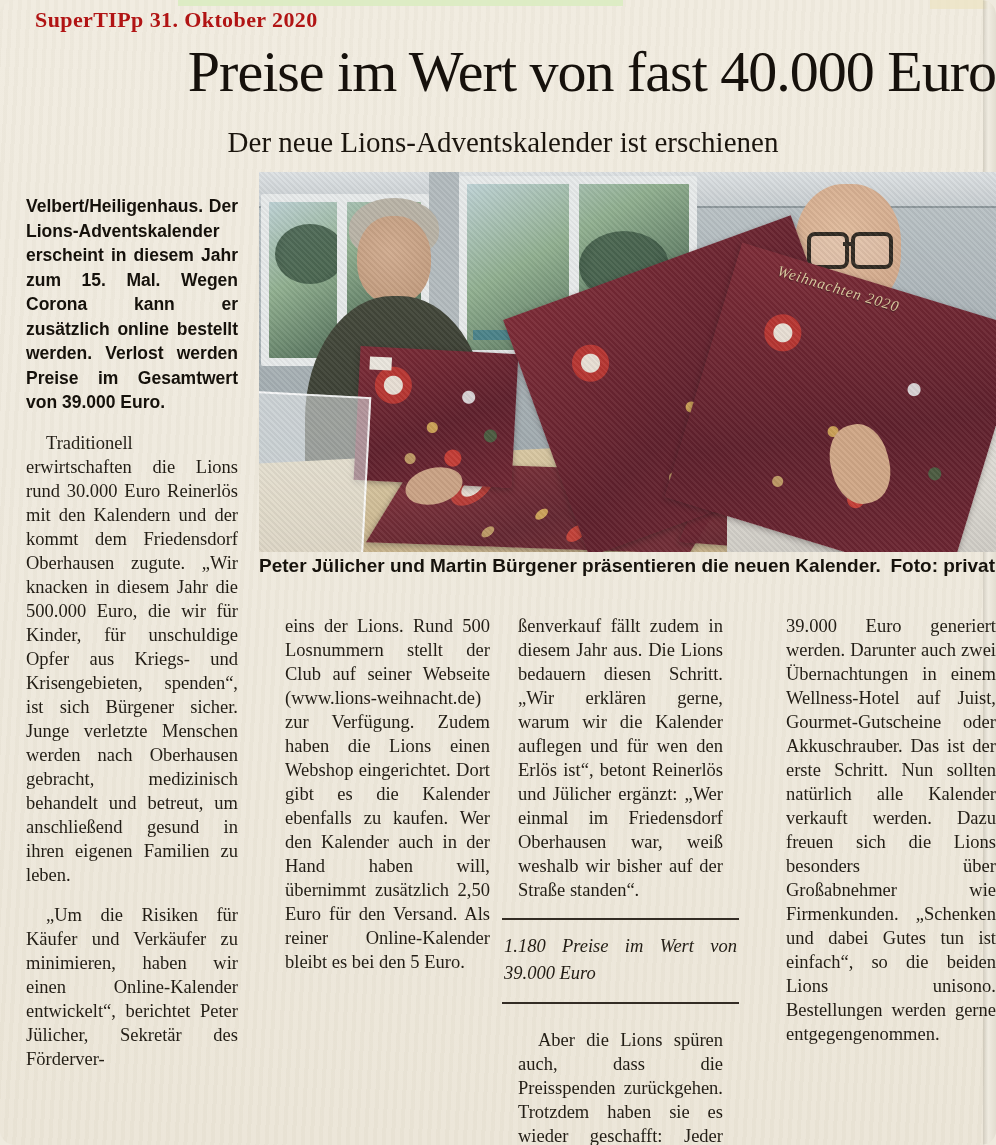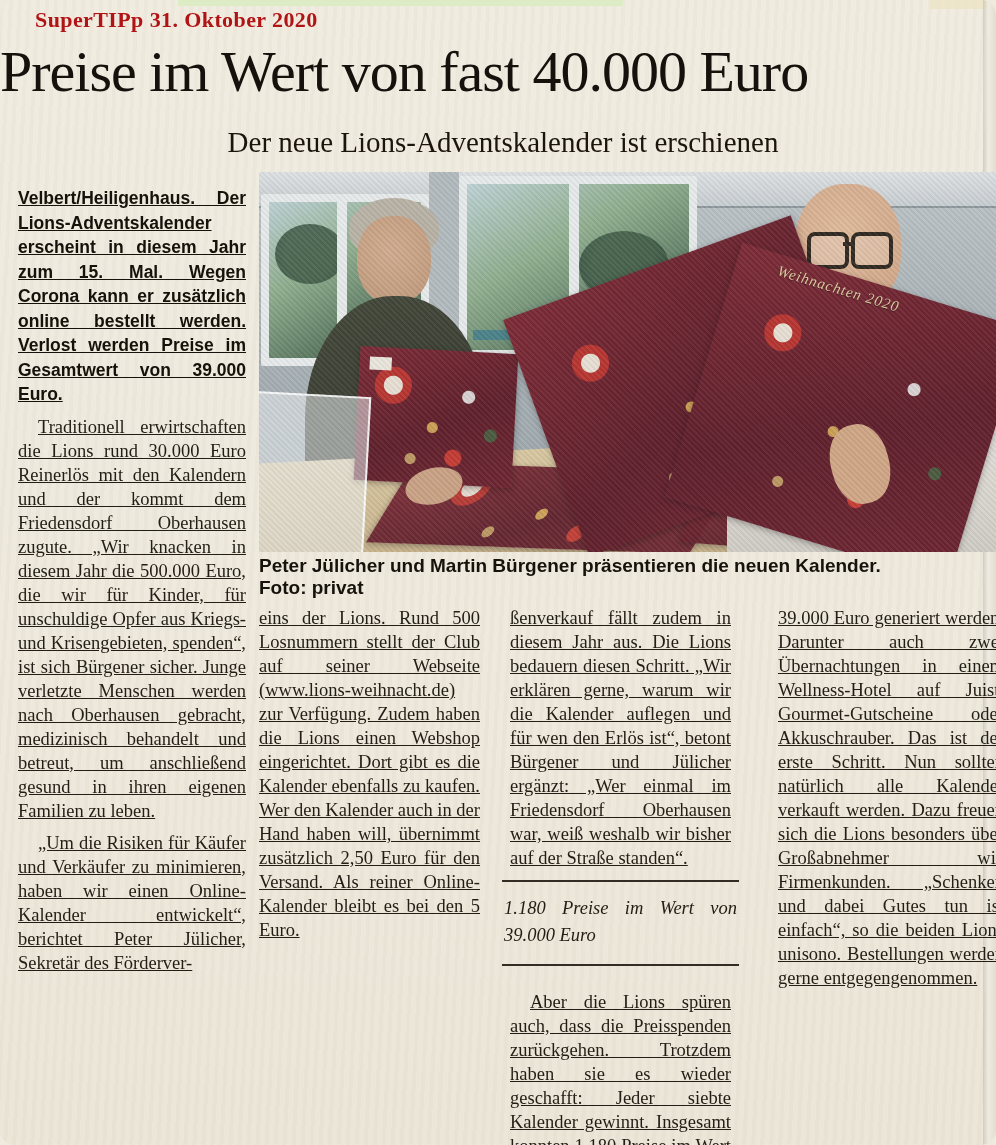--- a/index.html
+++ b/index.html
@@ -7,29 +7,29 @@
     background:
       repeating-linear-gradient(93deg, rgba(125,115,95,0.035) 0 4px, rgba(255,255,255,0.02) 4px 9px),
       linear-gradient(180deg,#f1ece0 0%,#efeade 40%,#ece6d8 100%);
     font-family:"Liberation Serif", serif; color:#211c15;border-radius:15px;}
   .scan-artifact{position:absolute;pointer-events:none;}
   .a1{left:178px;top:0;width:445px;height:6px;background:#d9ecc0;opacity:.85;}
   .a2{left:930px;top:0;width:66px;height:9px;background:#ece4c2;opacity:.7;}
   .fold-strip{position:absolute;right:0;top:0;width:13px;height:100%;
     background:linear-gradient(90deg, rgba(90,85,70,0.18) 0, rgba(240,236,226,0.9) 40%, rgba(225,219,206,0.9) 100%);}
   .masthead{position:absolute;left:35px;top:7px;font-weight:700;font-size:22px;color:#b11414;letter-spacing:.4px;}
-  .headline{position:absolute;left:0;top:38px;width:996px;margin:0;text-align:left;
+  .headline{position:absolute;left:0;top:38px;width:996px;margin:0;text-align:right;
     font-weight:400;font-size:58px;letter-spacing:-1px;color:#16110c;}
   .subheadline{position:absolute;left:0;top:121px;width:996px;margin:5px;text-align:center;
     font-weight:400;font-size:29px;color:#1b150e;}
   .col{position:absolute;top:598px;width:237px;text-align:justify;font-size:18.5px;line-height:24px;color:#221d15;}
-  .col p{margin:8px;text-decoration:underline;}
+  .col p{margin:16px;}
   .col .indent{text-indent:20px;}
   .col1{left:10px;top:178px;width:244px;height:962px;}
-  .col2{left:251px;height:547px;}
+  .col2{left:269px;height:547px;}
   .col3{left:502px;height:547px;}
   .col4{left:770px;width:242px;height:547px;}
   .lead{font-family:"Liberation Sans",sans-serif;font-weight:700;font-size:17.5px;line-height:24.5px;
     color:#15110b;margin-bottom:2px !important;}
   .pullquote{margin:10px 0 24px;padding:13px 2px 15px;border-top:2px solid #332c24;border-bottom:2px solid #332c24;
     font-style:italic;font-size:18.5px;line-height:27px;text-align:justify;}
   
   .photo{position:absolute;left:259px;top:172px;width:737px;height:380px;overflow:hidden;
     background:linear-gradient(180deg,#bcc4c7 0%,#a8b1b5 45%,#99a3a7 100%);}
   .photo::after{content:"";position:absolute;inset:0;pointer-events:none;
@@ -76,21 +76,21 @@
   .bridge{left:584px;top:70px;width:10px;height:4px;background:#2e2820;}
   .cal-cross-left{left:278px;top:88px;width:306px;height:252px;transform:rotate(-20deg);}
   .cal-cross-right{left:438px;top:108px;width:296px;height:266px;transform:rotate(17deg);overflow:hidden;}
   .cal-title{left:42px;top:8px;font-style:italic;font-size:15px;letter-spacing:1px;color:#ddcb9e;
     font-family:"Liberation Serif",serif;text-shadow:0 1px 1px rgba(0,0,0,.5);}
   .rm-hand{left:572px;top:252px;width:58px;height:80px;background:#cfa685;border-radius:46%;transform:rotate(-14deg);}
   .plexi{left:-8px;top:222px;width:112px;height:162px;background:rgba(236,241,243,0.55);
     border:2px solid rgba(255,255,255,0.85);transform:rotate(3deg);}
   
   .caption-row{position:absolute;left:259px;top:555px;width:736px;display:flex;justify-content:space-between;
-    font-family:"Liberation Sans",sans-serif;font-weight:700;font-size:19px;color:#16120c;flex-direction:column;}
+    font-family:"Liberation Sans",sans-serif;font-weight:700;font-size:19px;color:#16120c;}
 </style>
 </head>
 <body>
 
 <div class="page">
 
   <div class="scan-artifact a1"></div>
   <div class="scan-artifact a2"></div>
   <div class="fold-strip"></div>
 
@@ -150,21 +150,21 @@
   <div class="caption-row">
     <span>Peter Jülicher und Martin Bürgener präsentieren die neuen Kalender.</span>
     <span>Foto: privat</span>
   </div>
 
   <section class="col col2">
     <p>eins der Lions. Rund 500 Losnummern stellt der Club auf seiner Webseite (www.lions-weihnacht.de) zur Verfügung. Zudem haben die Lions einen Webshop eingerichtet. Dort gibt es die Kalender ebenfalls zu kaufen. Wer den Kalender auch in der Hand haben will, übernimmt zusätzlich 2,50 Euro für den Versand. Als reiner Online-Kalender bleibt es bei den 5 Euro.</p>
   </section>
 
   <section class="col col3">
-    <p>ßenverkauf fällt zudem in diesem Jahr aus. Die Lions bedauern diesen Schritt. „Wir erklären gerne, warum wir die Kalender auflegen und für wen den Erlös ist“, betont Bürgener und Jülicher ergänzt: „Wer einmal im Friedensdorf Oberhausen war, weiß weshalb wir bisher auf der Straße standen“.</p>
+    <p>ßenverkauf fällt zudem in diesem Jahr aus. Die Lions bedauern diesen Schritt. „Wir erklären gerne, warum wir die Kalender auflegen und für wen den Erlös ist“, betont Reinerlös und Jülicher ergänzt: „Wer einmal im Friedensdorf Oberhausen war, weiß weshalb wir bisher auf der Straße standen“.</p>
     <div class="pullquote">1.180 Preise im Wert von 39.000 Euro</div>
     <p class="indent">Aber die Lions spüren auch, dass die Preisspenden zurückgehen. Trotzdem haben sie es wieder geschafft: Jeder siebte Kalender gewinnt. Insgesamt konnten 1.180 Preise im Wert von</p>
   </section>
 
   <section class="col col4">
     <p>39.000 Euro generiert werden. Darunter auch zwei Übernachtungen in einem Wellness-Hotel auf Juist, Gourmet-Gutscheine oder Akkuschrauber. Das ist der erste Schritt. Nun sollten natürlich alle Kalender verkauft werden. Dazu freuen sich die Lions besonders über Großabnehmer wie Firmenkunden. „Schenken und dabei Gutes tun ist einfach“, so die beiden Lions unisono. Bestellungen werden gerne entgegengenommen.</p>
   </section>
 
 </div>
 

